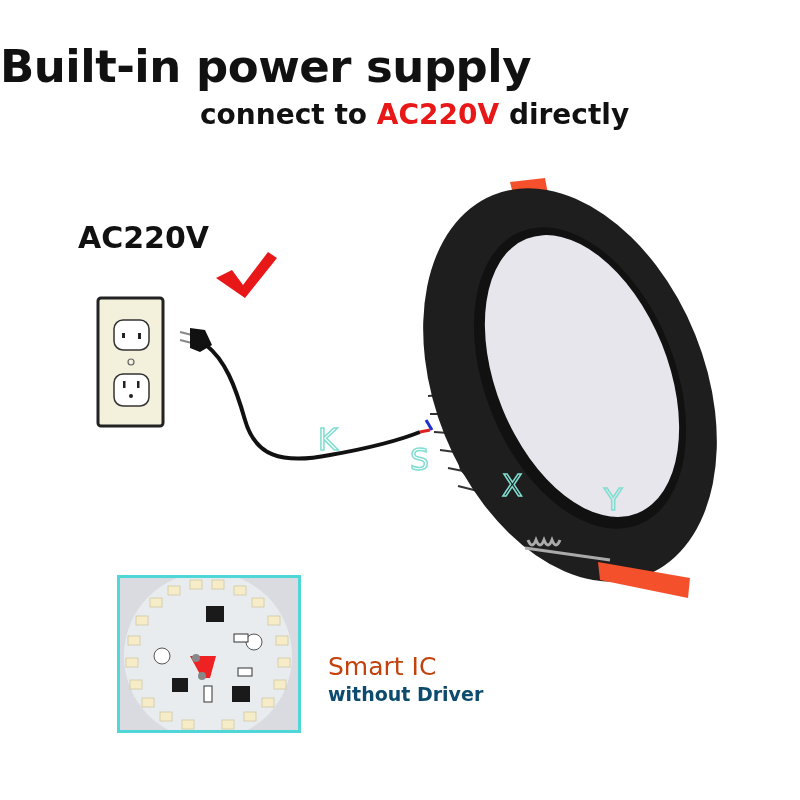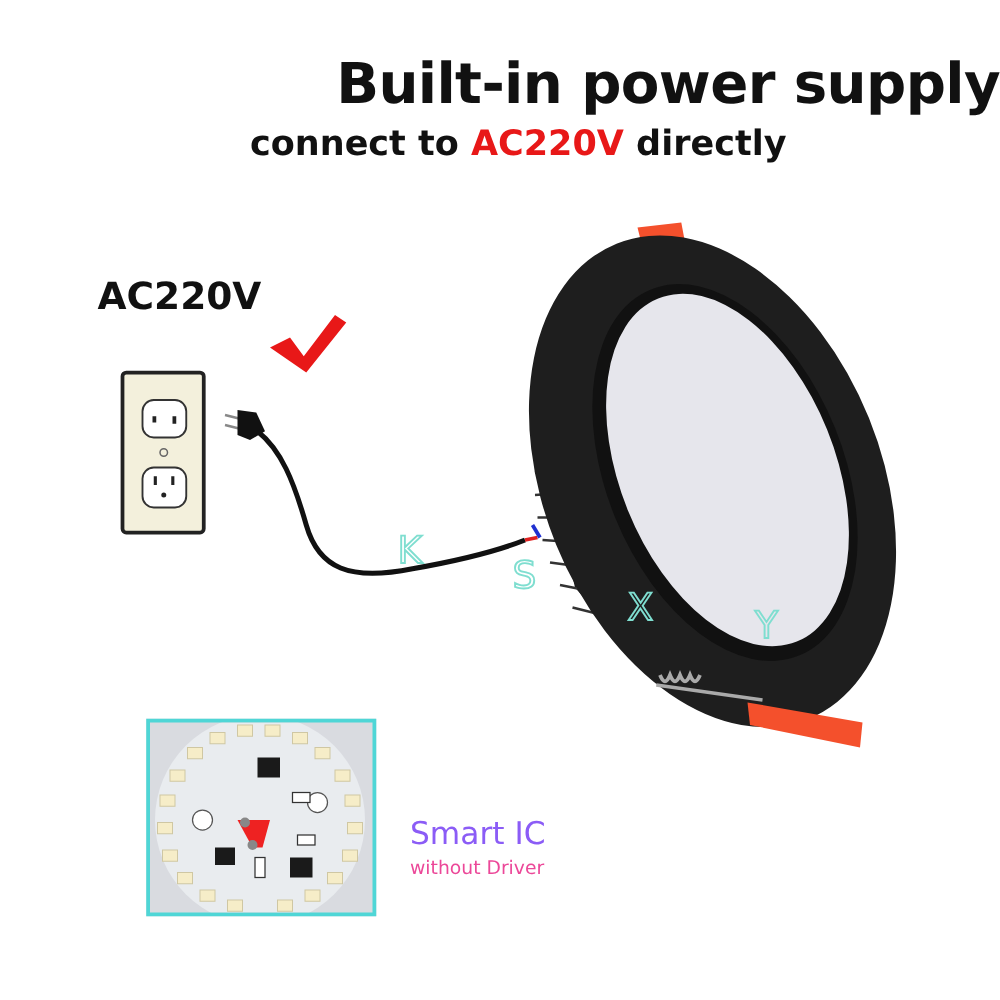--- a/index.html
+++ b/index.html
@@ -1,23 +1,23 @@
 <!DOCTYPE html>
 <html><head>
 <meta charset="utf-8">
 <style>
   html, body { margin: 0; padding: 0; background: #ffffff; }
   body { width: 800px; height: 800px; position: relative; overflow: hidden; font-family: "DejaVu Sans", "Liberation Sans", sans-serif; }
-  .title { position: absolute; left: 0; right: 0; top: 40px; text-align: right; font-size: 45px; font-weight: bold; color: #111; letter-spacing: -0.5px; }
+  .title { position: absolute; left: 0; right: 0; top: 40px; text-align: left; font-size: 45px; font-weight: bold; color: #111; letter-spacing: -0.5px; }
   .subtitle { position: absolute; left: 172px; top: 98px; font-size: 28px; font-weight: bold; color: #111; white-space: nowrap; margin-left: 28px; }
   .subtitle .accent { color: #e81818; }
   .ac-label { position: absolute; left: 78px; top: 220px; font-size: 30px; font-weight: bold; color: #111; }
   .smart-ic { position: absolute; left: 328px; top: 652px; }
-  .smart-ic .l1 { font-size: 25px; color: #8b5cf6; line-height: 30px; }
-  .smart-ic .l2 { font-size: 15px; color: #ec4899; line-height: 24px; }
+  .smart-ic .l1 { font-size: 25px; color: #c2410c; line-height: 30px; }
+  .smart-ic .l2 { font-size: 19px; color: #0c4a6e; line-height: 24px; font-weight: bold; }
   svg { position: absolute; left: 0; top: 0; }
   .pcb-frame { position: absolute; left: 117px; top: 575px; width: 184px; height: 158px; border: 3px solid #4fd6d6; box-sizing: border-box; background: #d9dbe0; overflow: hidden; }
 </style>
 </head>
 <body>
 
 <div class="title">Built-in power supply</div>
 <div class="subtitle">
   <span>connect to</span>
   <span class="accent">AC220V</span>

